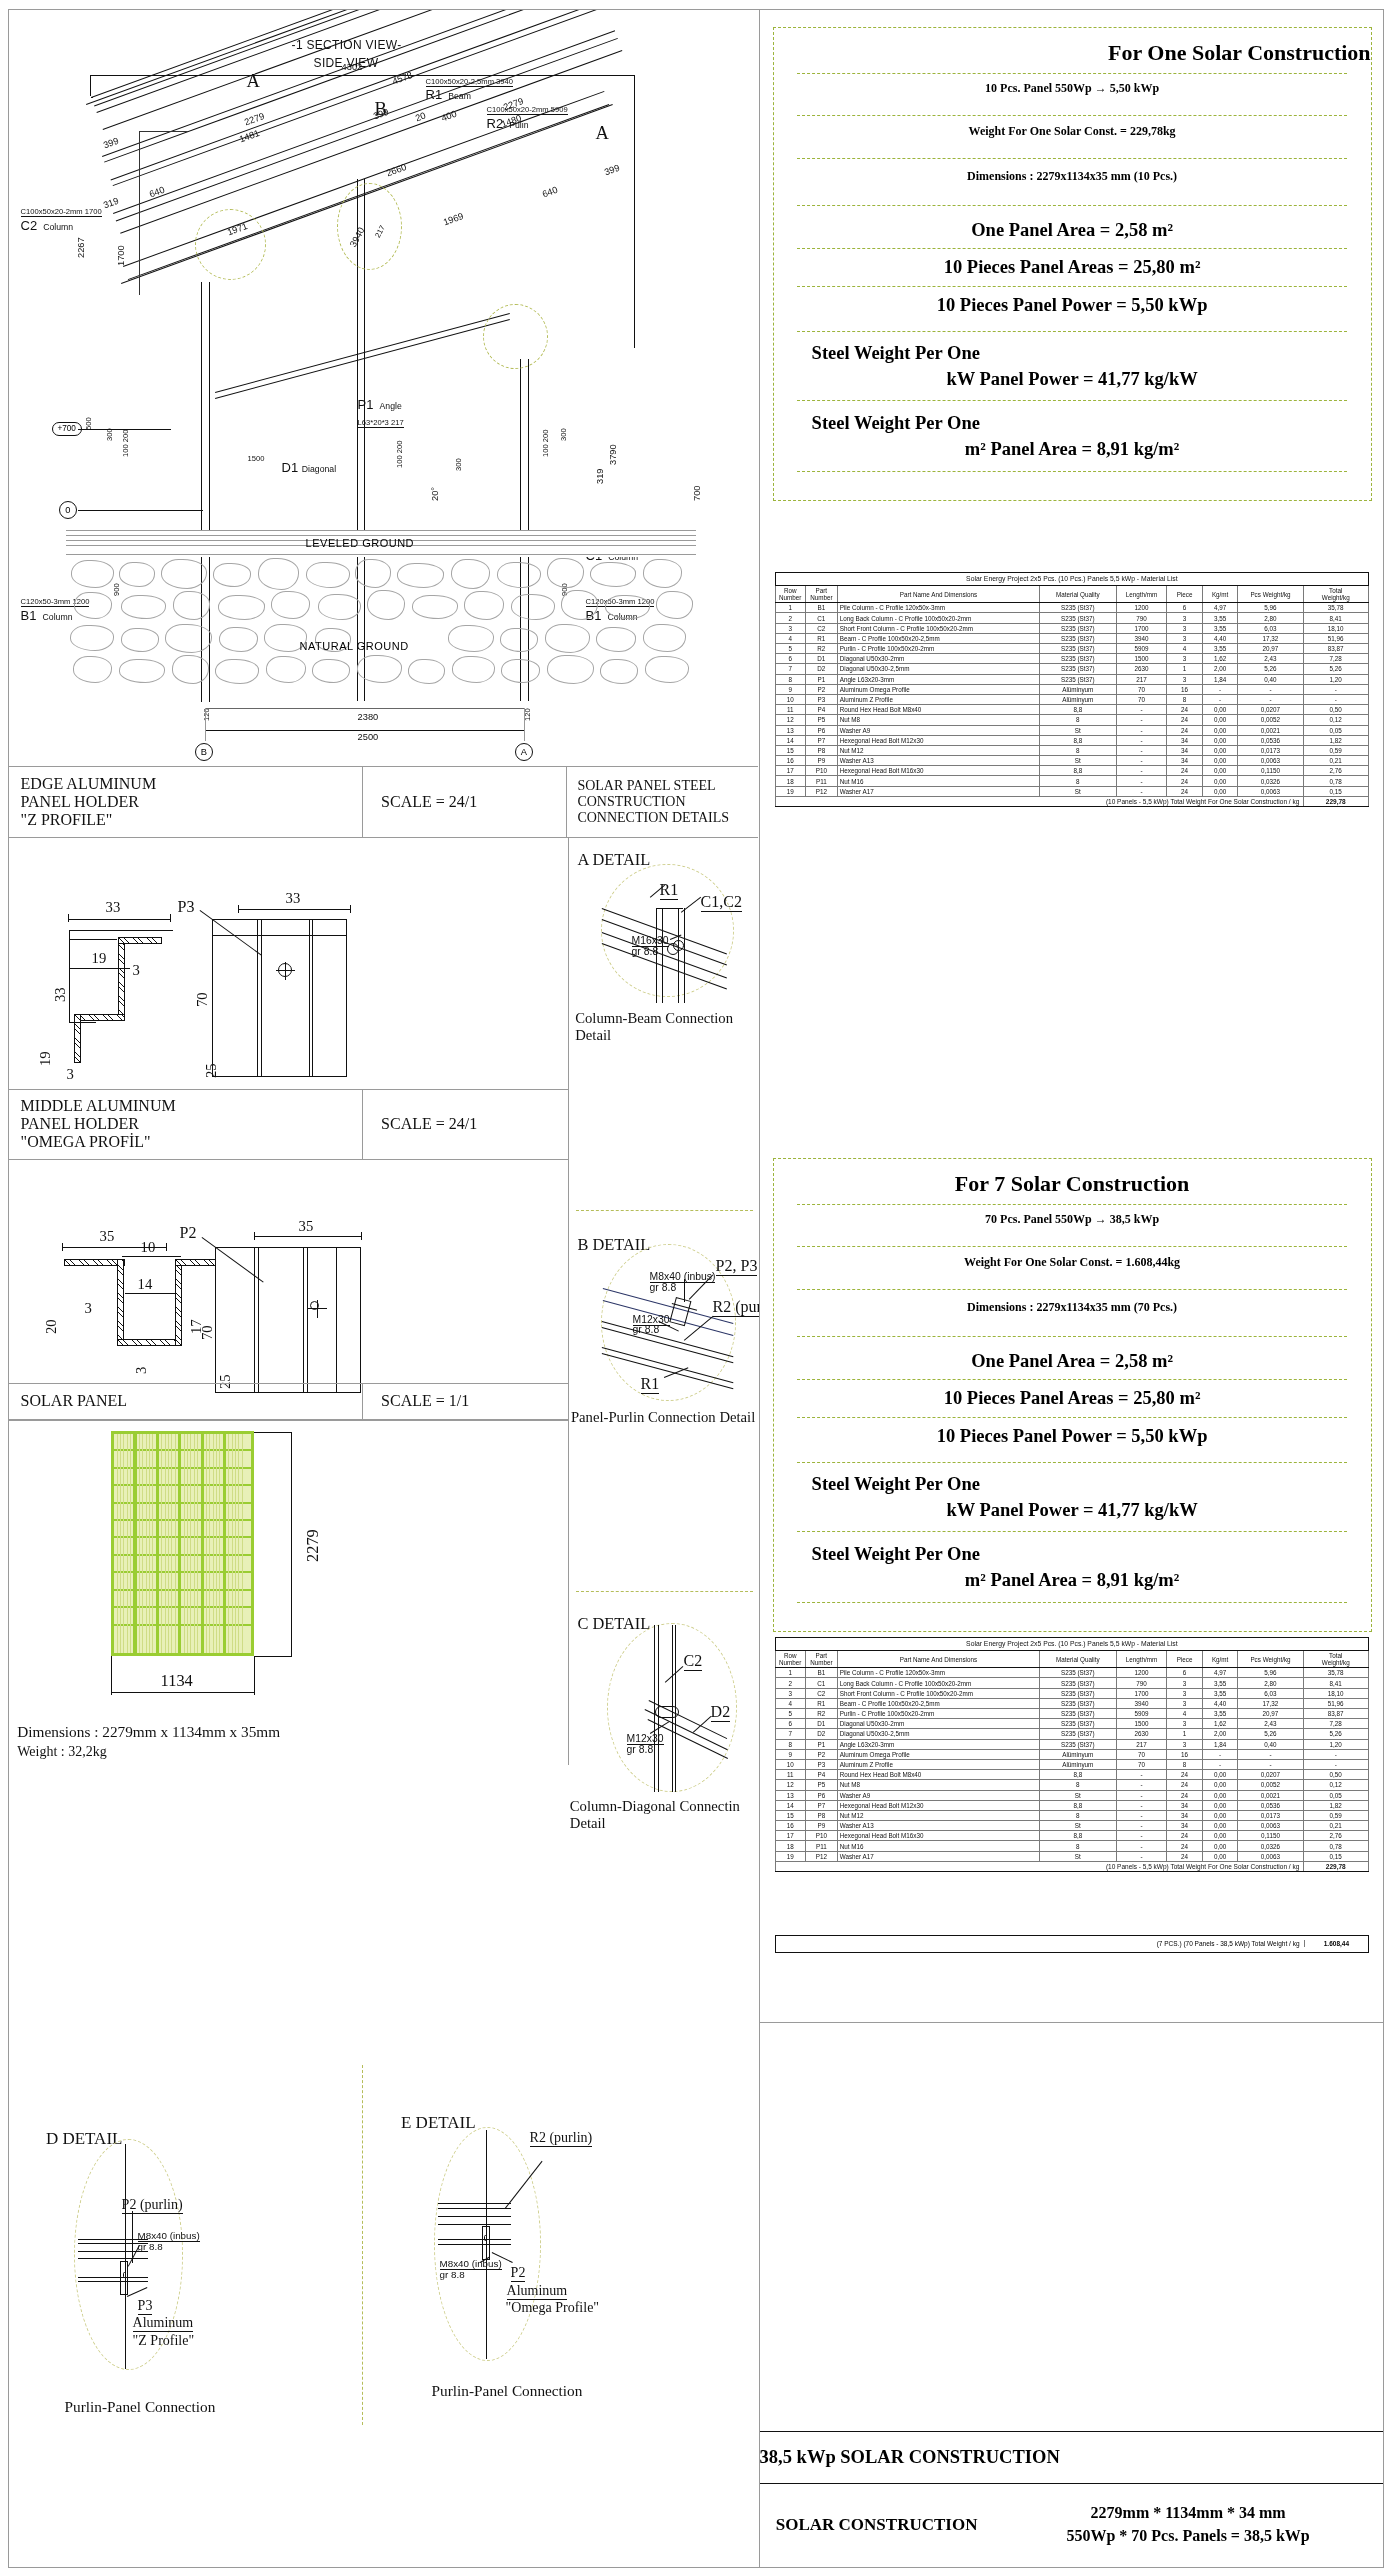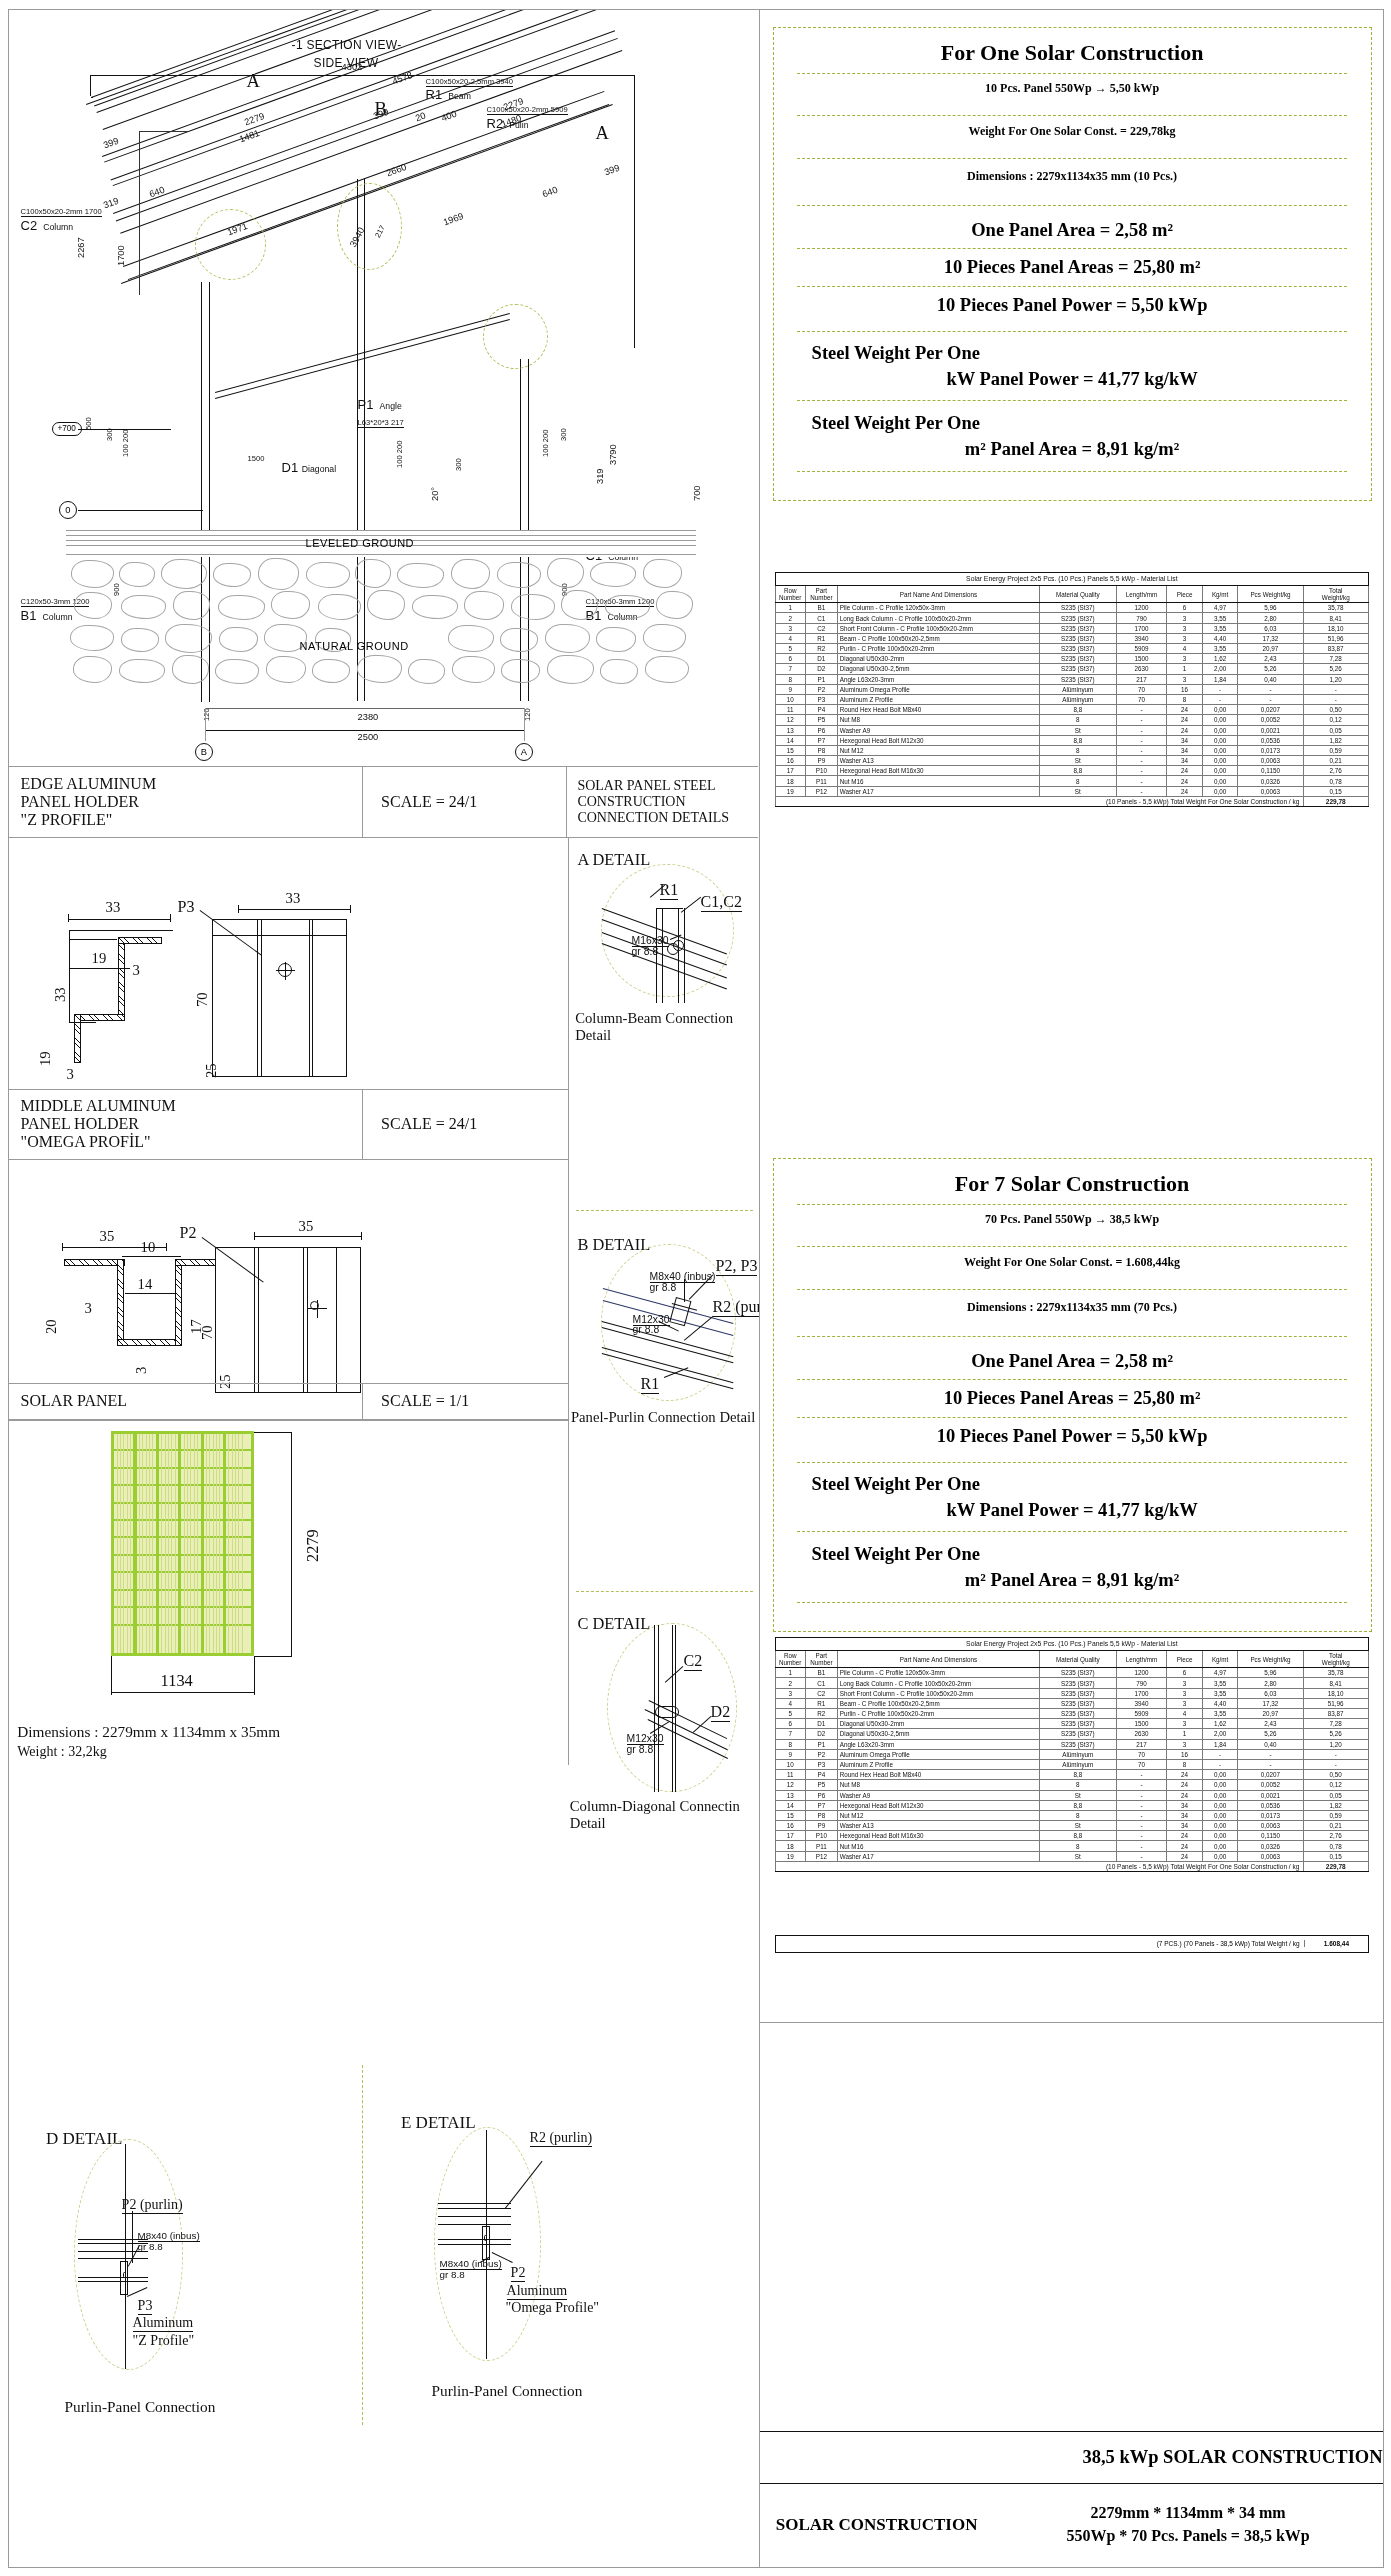--- a/index.html
+++ b/index.html
@@ -113,21 +113,21 @@
   .mtable tr.totrow td { border-top:1.1px solid #111; border-bottom:1.6px solid #111; font-weight:bold; font-size:6.5px;}
   .mtable tr.totrow td.lbl2 { font-weight:normal; text-align:right; padding-right:3.3px; }
   .gtotal { position:absolute; border:1.1px solid #111; border-bottom:1.6px solid #111;
             font-family:"Liberation Sans",sans-serif; font-size:6.5px; background:#fff;
             display:flex; align-items:center; }
   .gtotal .gl { flex:1; text-align:right; padding-right:4.4px; }
   .gtotal .gv { width:64px; border-left:0.5px solid #7a7a7a; text-align:center; font-weight:bold; }
 
   
   #titleblock { position:absolute; left:0; width:623px; border-top:1.6px solid #111; }
-  #tb-row1 { position:relative; height:52px; border-bottom:1.6px solid #111; display:flex; align-items:center; justify-content:flex-end; }
+  #tb-row1 { position:relative; height:52px; border-bottom:1.6px solid #111; display:flex; align-items:center; justify-content:flex-start; }
   #tb-row1 span { font-size:18.5px; font-weight:bold; }
   #tb-row2 { position:relative; height:82px; display:flex; align-items:center; }
   #tb-left { width:234px; text-align:center; font-size:17px; font-weight:bold; }
   #tb-right { flex:1; text-align:center; }
   #tb-right div { font-size:16px; font-weight:bold; margin:5.5px 0; }
 </style>
 </head>
 <body>
 
 <div id="sheet">
@@ -609,21 +609,21 @@
       <div class="leadline" style="left:107px;top:148px;width:23px;transform:rotate(26deg);"></div>
       <div class="bigmark u" style="left:122px;top:179px;font-size:14px;">Aluminum</div>
       <div class="bigmark" style="left:121px;top:196px;font-size:14px;">"Omega Profile"</div>
       <div class="detailCaption" style="left:47px;top:278px;font-size:15.3px;">Purlin-Panel Connection</div>
     </div>
   </div>
 
   <div id="right-col" class="panel" style="border:none;border-left:1.1px solid #9a9a9a;">
 
     <div class="infobox" style="left:13px;top:17.4px;width:599px;height:474px;">
-      <div class="infoline ttl" style="top:12px;">For One Solar Construction</div>
+      <div class="infoline ttl" style="top:12px;text-align:right;">For One Solar Construction</div>
       <div class="infoseg" style="top:45px;"></div>
       <div class="infoline main" style="top:53px;">10 Pcs. Panel 550Wp   →   5,50 kWp</div>
       <div class="infoseg" style="top:87px;"></div>
       <div class="infoline main" style="top:96px;">Weight For One Solar Const. = 229,78kg</div>
       <div class="infoseg" style="top:130px;"></div>
       <div class="infoline main" style="top:141px;">Dimensions : 2279x1134x35 mm (10 Pcs.)</div>
       <div class="infoseg" style="top:177px;"></div>
       <div class="infoline sub" style="top:192px;">One Panel Area =   2,58 m²</div>
       <div class="infoseg" style="top:220px;"></div>
       <div class="infoline sub" style="top:229px;">10 Pieces Panel Areas = 25,80 m²</div>

